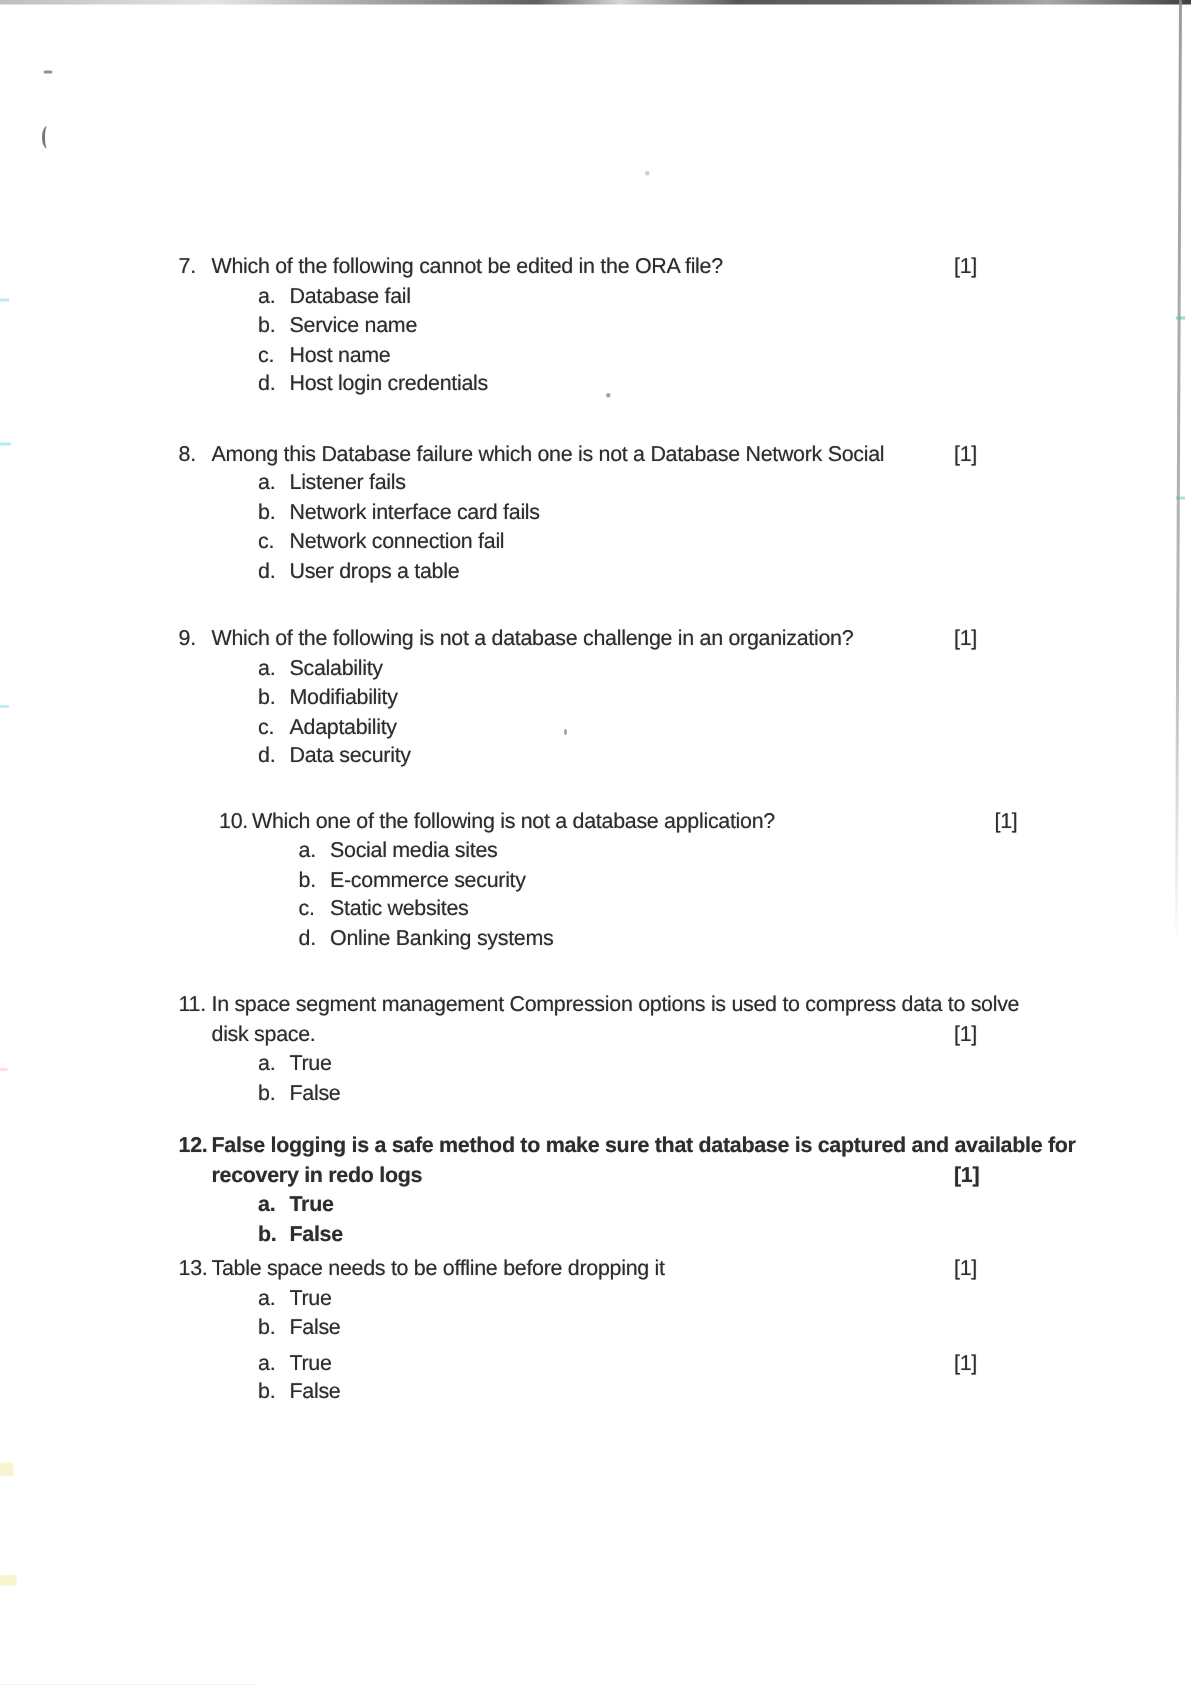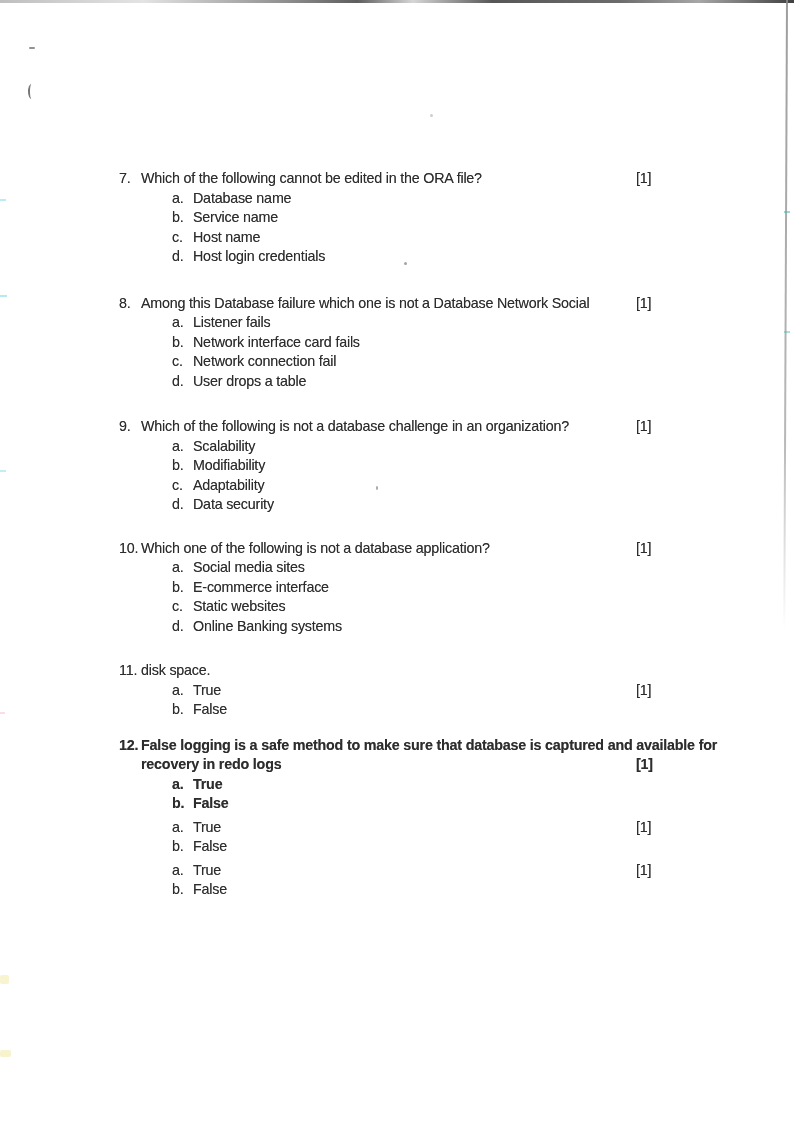--- a/index.html
+++ b/index.html
@@ -49,21 +49,21 @@
   
   .questions{
     position:absolute;left:119px;top:169px;width:610px;
     font-size:14.3px;line-height:19.5px;letter-spacing:-0.2px;
     text-shadow:0 0 0.6px rgba(45,45,45,.55);
   }
   .q{position:relative;}
   .q:nth-child(1){margin-bottom:27px;}
   .q:nth-child(2){margin-bottom:26px;}
   .q:nth-child(3){margin-bottom:24px;}
-  .q:nth-child(4){margin-bottom:25px;}
+  .q:nth-child(4){margin-bottom:25px;margin-left:27px;}
   .q:nth-child(5){margin-bottom:16px;}
   .q:nth-child(6){margin-bottom:4px;font-weight:bold;}
   .q:nth-child(7){margin-bottom:4px;}
   .q-head{display:flex;align-items:flex-start;}
   .q-num{flex:0 0 22px;white-space:nowrap;}
   .q-text{flex:1 1 auto;}
   .q-line{white-space:nowrap;}
   .option{display:flex;padding-left:53px;}
   .option-letter{flex:0 0 21px;}
   .option-text{white-space:nowrap;}
@@ -93,21 +93,21 @@
   <div class="questions">
       <div class="q">
         <div class="q-head">
           <span class="q-num">7.</span>
           <div class="q-text">
             <div class="q-line">Which of the following cannot be edited in the ORA file?</div>
           </div>
         </div>
         <div class="option">
           <span class="option-letter">a.</span>
-          <span class="option-text">Database name</span>
+          <span class="option-text">Database fail</span>
         </div>
         <div class="option">
           <span class="option-letter">b.</span>
           <span class="option-text">Service name</span>
         </div>
         <div class="option">
           <span class="option-letter">c.</span>
           <span class="option-text">Host name</span>
         </div>
         <div class="option">
@@ -172,36 +172,37 @@
           <div class="q-text">
             <div class="q-line">Which one of the following is not a database application?</div>
           </div>
         </div>
         <div class="option">
           <span class="option-letter">a.</span>
           <span class="option-text">Social media sites</span>
         </div>
         <div class="option">
           <span class="option-letter">b.</span>
-          <span class="option-text">E-commerce interface</span>
+          <span class="option-text">E-commerce security</span>
         </div>
         <div class="option">
           <span class="option-letter">c.</span>
           <span class="option-text">Static websites</span>
         </div>
         <div class="option">
           <span class="option-letter">d.</span>
           <span class="option-text">Online Banking systems</span>
         </div>
         <span class="marks" style="top: 0px;">[1]</span>
       </div>
       <div class="q">
         <div class="q-head">
           <span class="q-num">11.</span>
           <div class="q-text">
+            <div class="q-line">In space segment management Compression options is used to compress data to solve</div>
             <div class="q-line">disk space.</div>
           </div>
         </div>
         <div class="option">
           <span class="option-letter">a.</span>
           <span class="option-text">True</span>
         </div>
         <div class="option">
           <span class="option-letter">b.</span>
           <span class="option-text">False</span>
@@ -220,20 +221,26 @@
           <span class="option-letter">a.</span>
           <span class="option-text">True</span>
         </div>
         <div class="option">
           <span class="option-letter">b.</span>
           <span class="option-text">False</span>
         </div>
         <span class="marks" style="top: 19.5px;">[1]</span>
       </div>
       <div class="q">
+        <div class="q-head">
+          <span class="q-num">13.</span>
+          <div class="q-text">
+            <div class="q-line">Table space needs to be offline before dropping it</div>
+          </div>
+        </div>
         <div class="option">
           <span class="option-letter">a.</span>
           <span class="option-text">True</span>
         </div>
         <div class="option">
           <span class="option-letter">b.</span>
           <span class="option-text">False</span>
         </div>
         <span class="marks" style="top: 0px;">[1]</span>
       </div>

